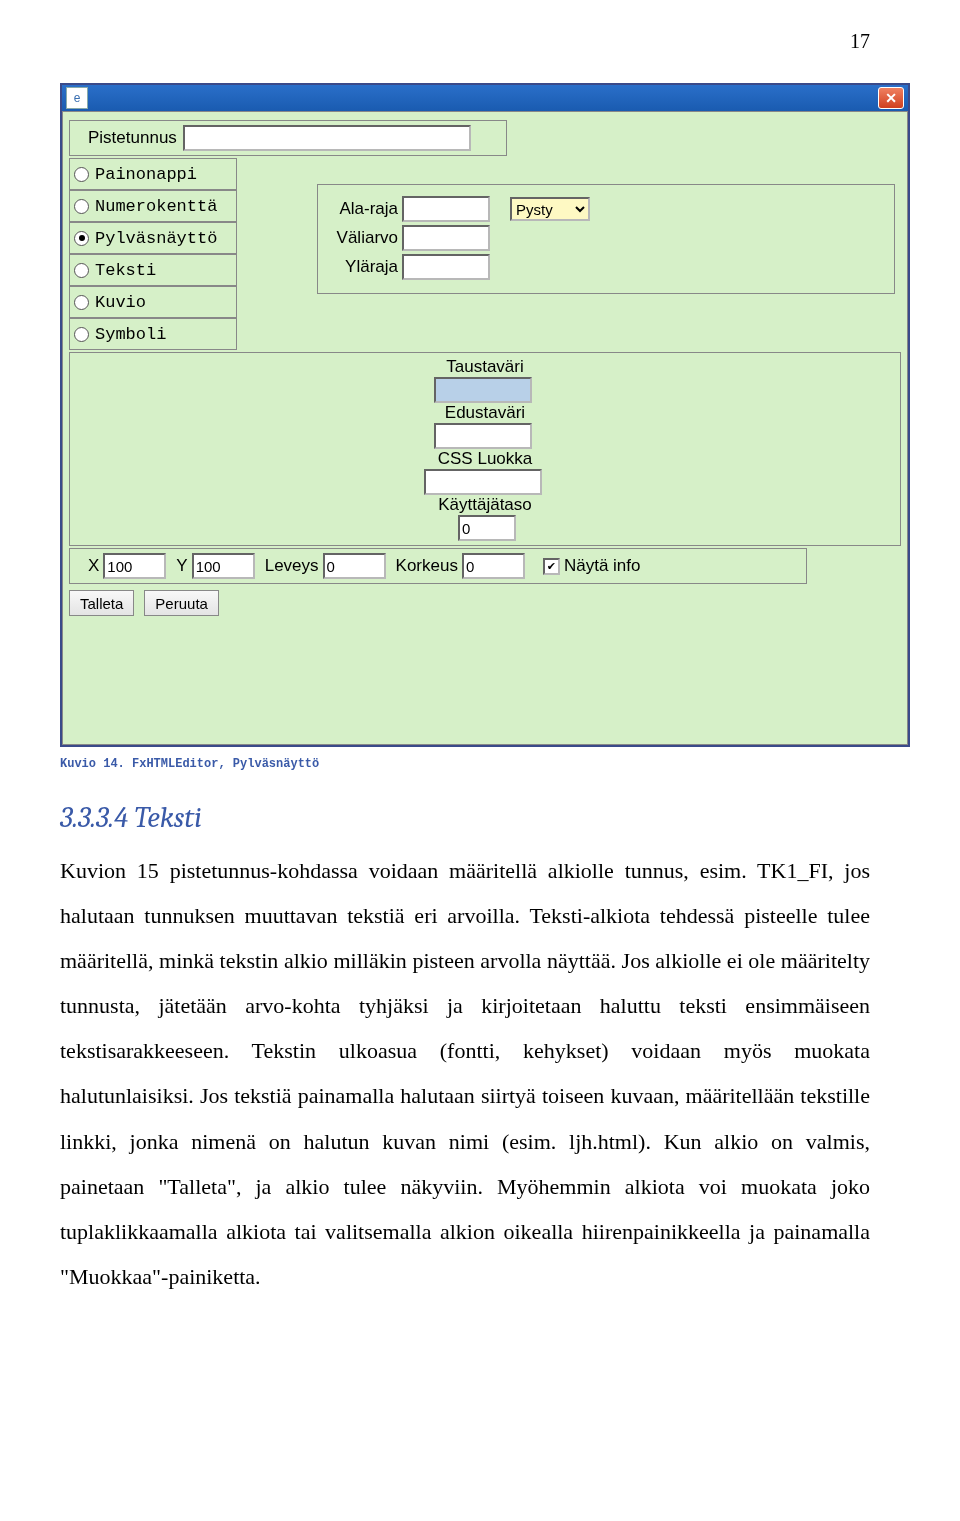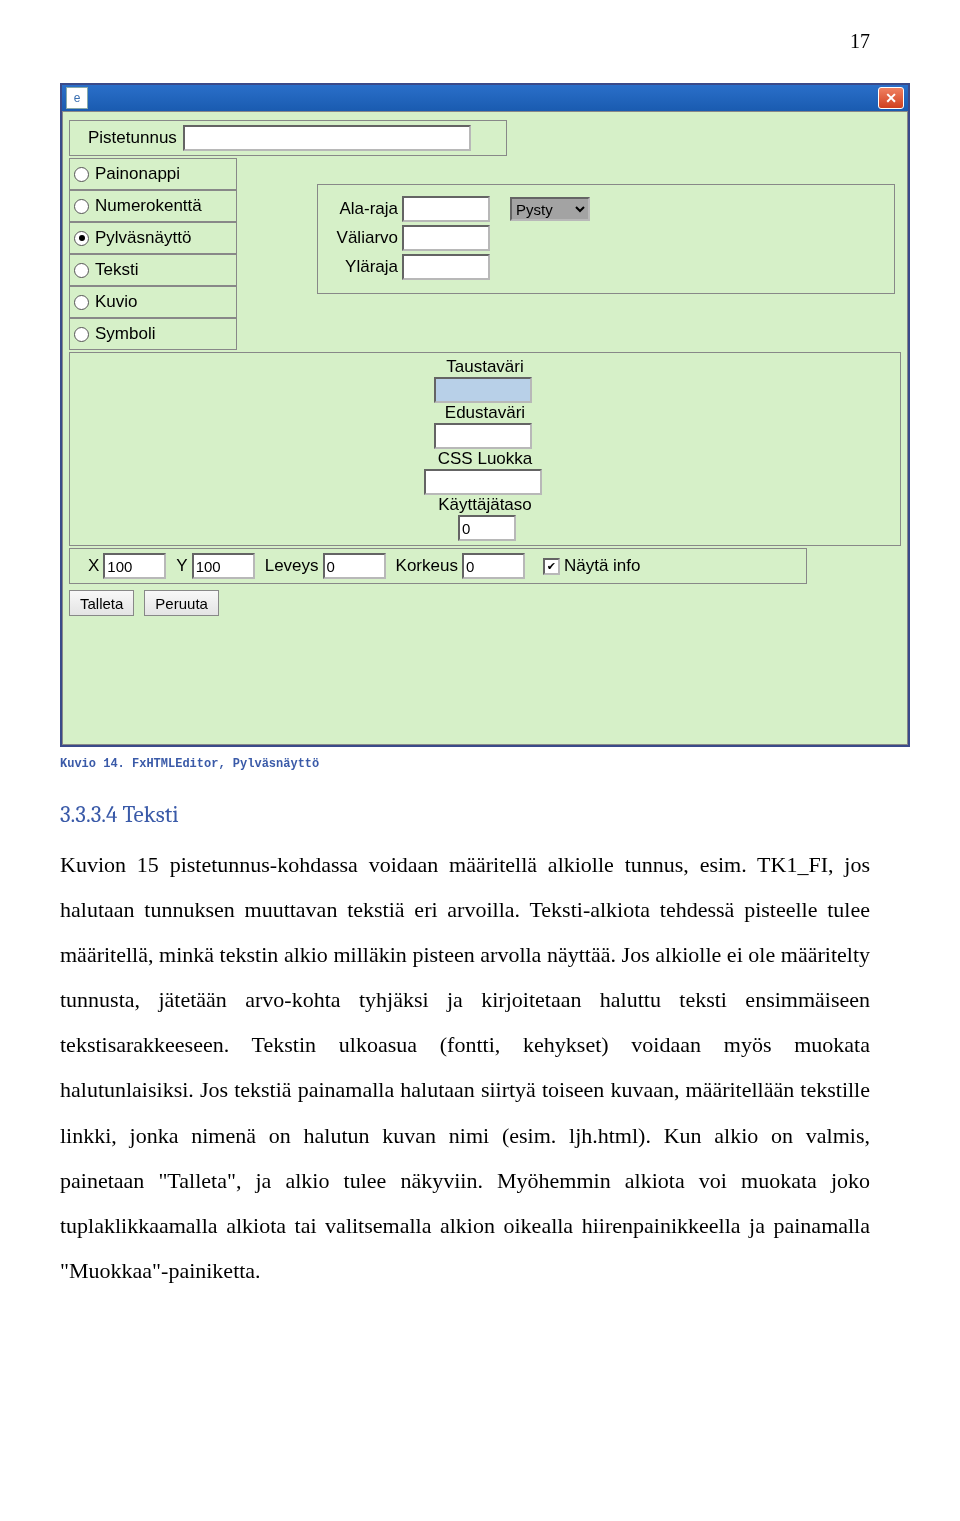--- a/index.html
+++ b/index.html
@@ -58,33 +58,34 @@
   }
   .win-input {
     background: #fff;
     border: 2px inset #b8b8b8;
     height: 22px;
     font-family: Arial;
     font-size: 15px;
     padding: 0 2px;
   }
   .win-select {
-    background: #a3a3a3;
+    background: #fef9c3;
     border: 2px inset #b8b8b8;
     height: 24px;
     font-family: Arial;
     font-size: 15px;
   }
   .radio-list { width: 168px; }
   .radio-row {
     display: flex; align-items: center;
     border: 1px solid #888;
     margin: 0;
     padding: 2px 4px;
     height: 26px;
+    font-family: Liberation Mono, monospace;
   }
   .radio-dot {
     width: 13px; height: 13px;
     border: 1px solid #555;
     border-radius: 50%;
     background: #fff;
     margin-right: 6px;
     display: inline-flex; align-items: center; justify-content: center;
   }
   .radio-dot.sel::after {
@@ -113,21 +114,22 @@
   .caption {
     color: #3a5aa8;
     font-family: Liberation Mono, monospace;
     font-size: 12px;
     font-weight: bold;
     margin: 6px 0 30px 60px;
   }
   .heading {
     color: #3a5aa8;
     font-family: "Cambria", "Times New Roman", serif;
-    font-size: 23px;
+    font-style: italic;
+    font-size: 29px;
     margin: 30px 0 14px 60px;
   }
   .body-text {
     font-size: 22px;
     line-height: 2.05;
     margin: 0 90px 0 60px;
     text-align: justify;
   }
 </style>
 </head>

